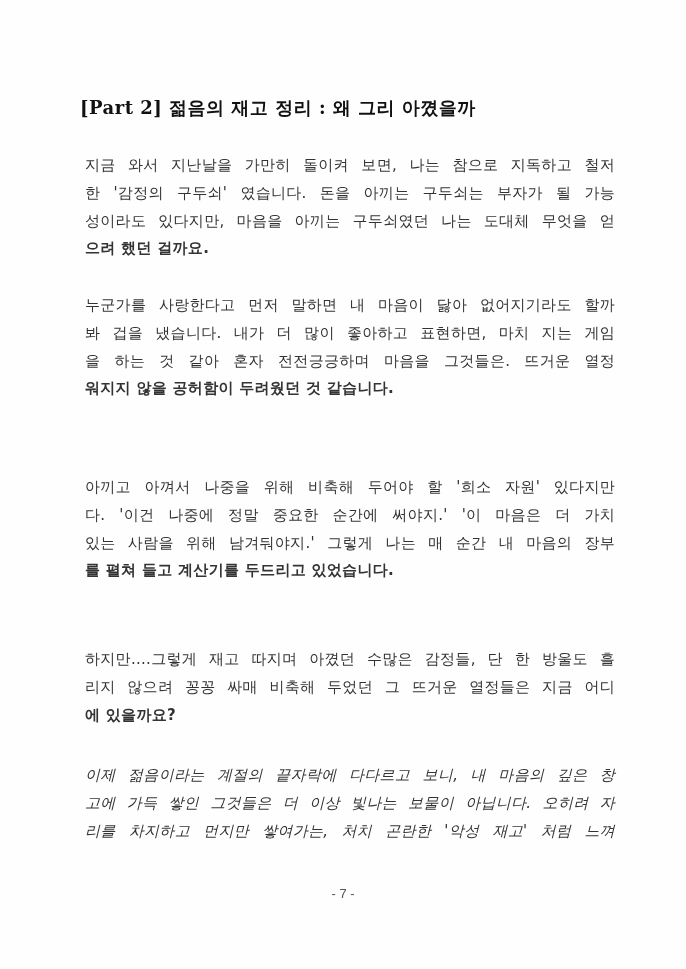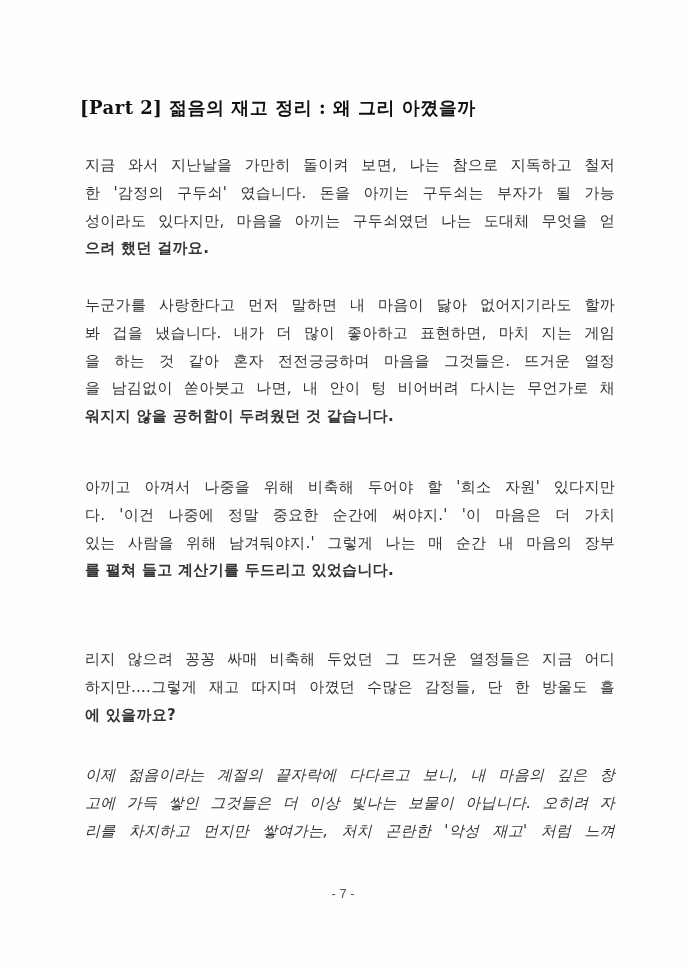--- a/index.html
+++ b/index.html
@@ -41,34 +41,33 @@
     <span class="line">지금 와서 지난날을 가만히 돌이켜 보면, 나는 참으로 지독하고 철저</span>
     <span class="line">한 '감정의 구두쇠' 였습니다. 돈을 아끼는 구두쇠는 부자가 될 가능</span>
     <span class="line">성이라도 있다지만, 마음을 아끼는 구두쇠였던 나는 도대체 무엇을 얻</span>
     <span class="line last">으려 했던 걸까요.</span>
   </div>
 
   <div class="para" style="top:292px;">
     <span class="line">누군가를 사랑한다고 먼저 말하면 내 마음이 닳아 없어지기라도 할까</span>
     <span class="line">봐 겁을 냈습니다. 내가 더 많이 좋아하고 표현하면, 마치 지는 게임</span>
     <span class="line">을 하는 것 같아 혼자 전전긍긍하며 마음을 그것들은. 뜨거운 열정</span>
-    <span class="line">을 남김없이 쏟아붓고 나면, 내 안이 텅 비어버려 다시는 무언가로 채</span>
     <span class="line last">워지지 않을 공허함이 두려웠던 것 같습니다.</span>
   </div>
 
   <div class="para" style="top:474px;">
     <span class="line">아끼고 아껴서 나중을 위해 비축해 두어야 할 '희소 자원' 있다지만</span>
     <span class="line">다. '이건 나중에 정말 중요한 순간에 써야지.' '이 마음은 더 가치</span>
     <span class="line">있는 사람을 위해 남겨둬야지.' 그렇게 나는 매 순간 내 마음의 장부</span>
     <span class="line last">를 펼쳐 들고 계산기를 두드리고 있었습니다.</span>
   </div>
 
   <div class="para" style="top:646px;">
+    <span class="line">하지만....그렇게 재고 따지며 아꼈던 수많은 감정들, 단 한 방울도 흘</span>
     <span class="line">리지 않으려 꽁꽁 싸매 비축해 두었던 그 뜨거운 열정들은 지금 어디</span>
-    <span class="line">하지만....그렇게 재고 따지며 아꼈던 수많은 감정들, 단 한 방울도 흘</span>
     <span class="line last">에 있을까요?</span>
   </div>
 
   <div class="para" style="top:762px;font-style:italic;">
     <span class="line">이제 젊음이라는 계절의 끝자락에 다다르고 보니, 내 마음의 깊은 창</span>
     <span class="line">고에 가득 쌓인 그것들은 더 이상 빛나는 보물이 아닙니다. 오히려 자</span>
     <span class="line">리를 차지하고 먼지만 쌓여가는, 처치 곤란한 '악성 재고' 처럼 느껴</span>
   </div>
 
   <div class="pagenum">- 7 -</div>

